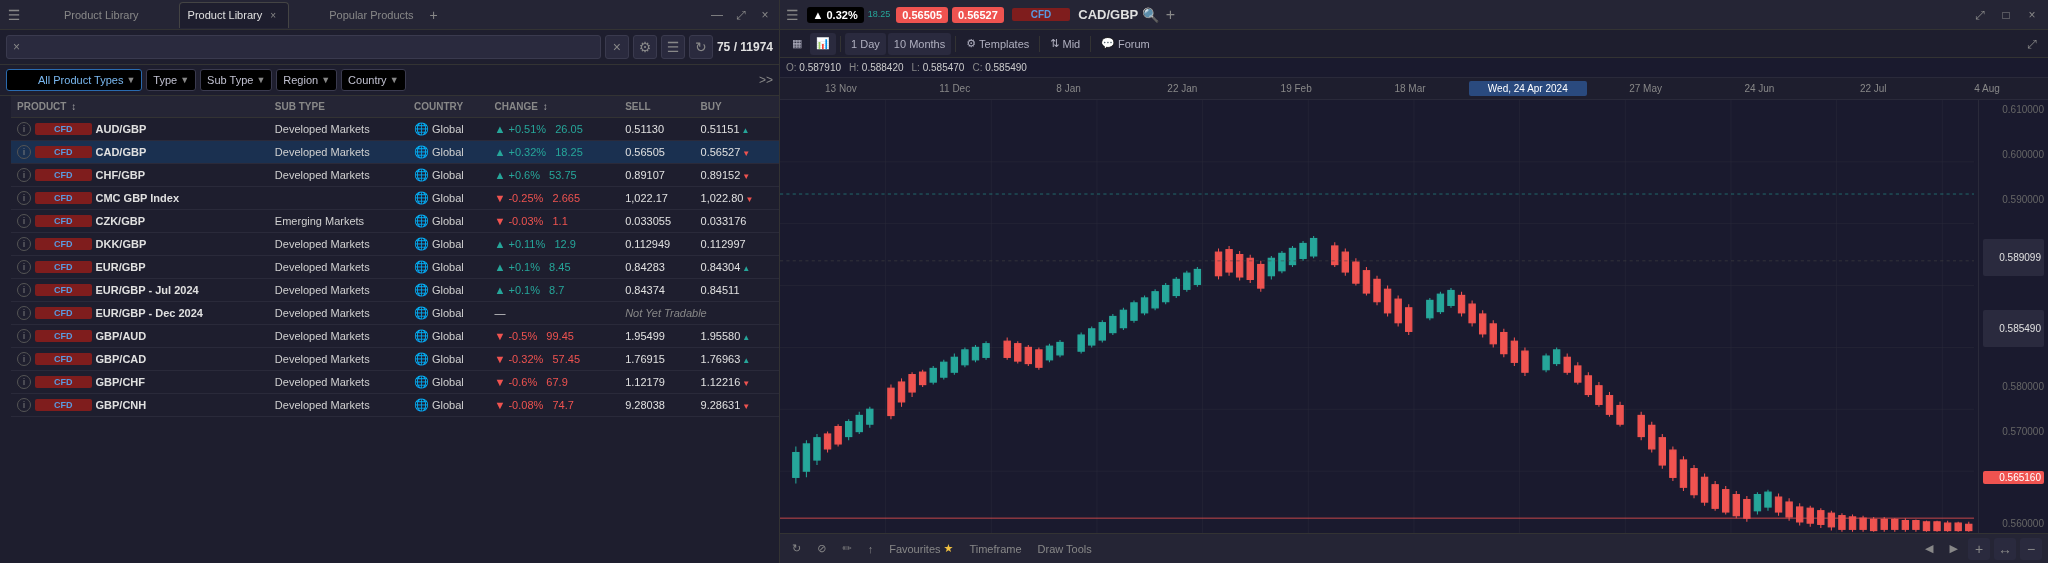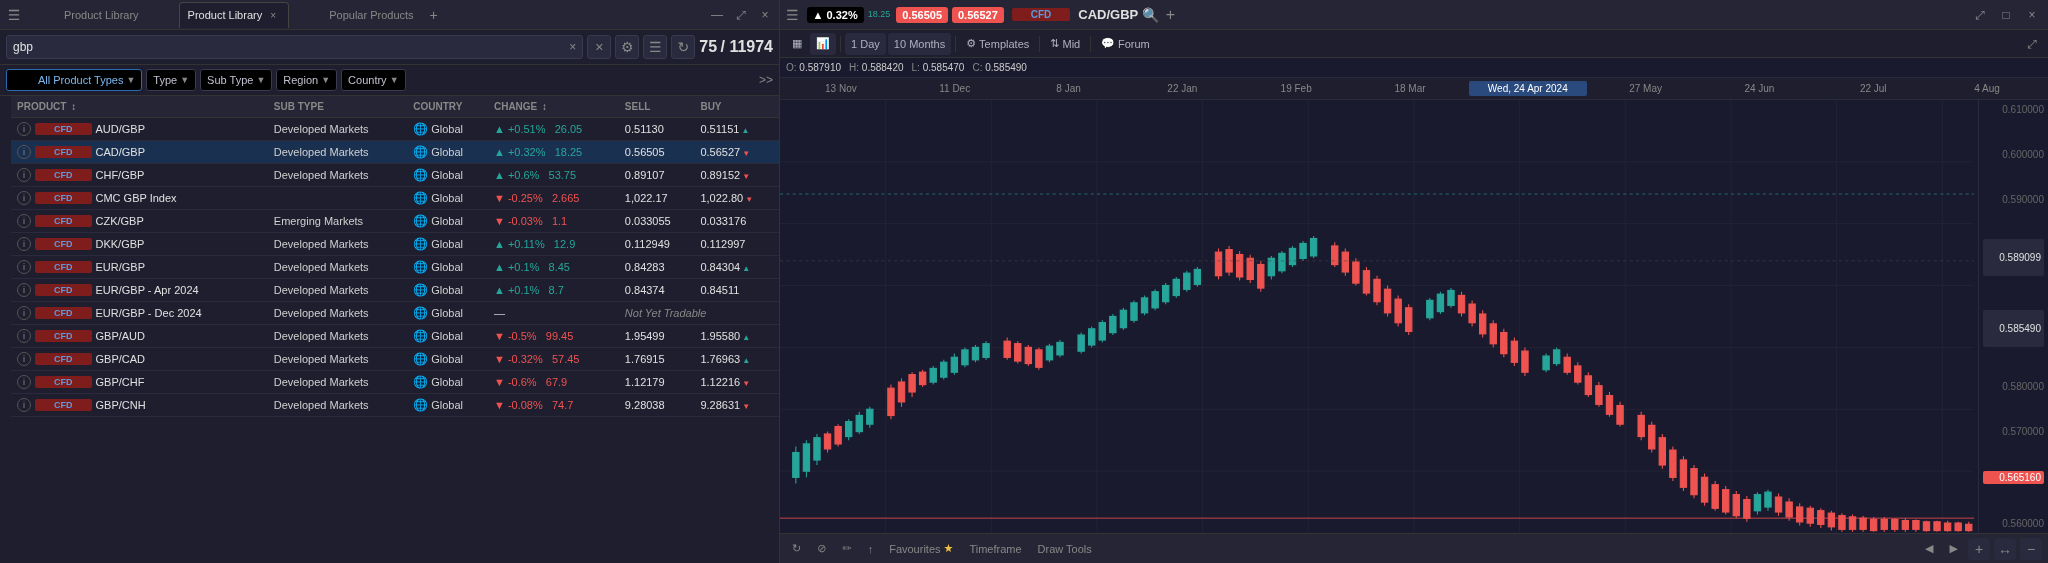--- a/index.html
+++ b/index.html
@@ -17,21 +17,21 @@
     .tab-close { width: 14px; height: 14px; display: flex; align-items: center; justify-content: center; border-radius: 2px; font-size: 10px; color: #888; cursor: pointer; }
     .tab-add { width: 20px; height: 20px; display: flex; align-items: center; justify-content: center; color: #888; cursor: pointer; font-size: 14px; }
 
     
     .search-bar { display: flex; align-items: center; padding: 5px 6px; background: #1e1e2e; border-bottom: 1px solid #333; gap: 4px; }
     .search-input-wrap { flex: 1; display: flex; align-items: center; background: #2a2a3e; border: 1px solid #3a3a4e; border-radius: 3px; height: 24px; padding: 0 6px; gap: 4px; }
     .search-input { background: transparent; border: none; outline: none; color: #e0e0e0; font-size: 12px; flex: 1; }
     .search-clear { color: #888; cursor: pointer; font-size: 12px; }
     .search-btn { width: 24px; height: 24px; background: #2a2a3e; border: 1px solid #3a3a4e; border-radius: 3px; display: flex; align-items: center; justify-content: center; cursor: pointer; color: #888; font-size: 14px; }
     .result-count { color: #888; font-size: 12px; margin-left: auto; }
-    .result-count span { color: #e0e0e0; font-weight: bold; font-size: 16px; }
+    .result-count span { color: #e0e0e0; font-weight: bold; font-size: 12px; }
 
     
     .filter-bar { display: flex; align-items: center; padding: 4px 6px; background: #1e1e2e; border-bottom: 1px solid #333; gap: 4px; }
     .filter-btn { display: flex; align-items: center; height: 22px; padding: 0 6px; background: #000000; border: 1px solid #3a3a4e; border-radius: 3px; cursor: pointer; gap: 3px; font-size: 11px; color: #c0c0d0; white-space: nowrap; }
     .filter-btn .arrow { color: #888; font-size: 9px; }
     .filter-btn.active-filter { background: #000000; border-color: #2a6aae; color: #7ab8f0; padding-left: 31px; }
     .filter-expand { margin-left: auto; color: #888; cursor: pointer; font-size: 12px; }
 
     
     .table-wrap { flex: 1; overflow-y: auto; overflow-x: hidden; margin-left: 11px; }
@@ -42,21 +42,21 @@
     thead tr { background: #252535; }
     thead th { padding: 5px 6px; text-align: left; font-size: 10px; font-weight: 600; color: #888; text-transform: uppercase; border-bottom: 1px solid #333; white-space: nowrap; position: sticky; top: 0; background: #252535; z-index: 1; }
     thead th.sortable { cursor: pointer; }
     thead th .sort-icon { margin-left: 2px; color: #aaa; }
     tbody tr { border-bottom: 1px solid #2a2a3a; cursor: pointer; }
     tbody tr.selected { background: #1a3050; }
     td { padding: 4px 6px; font-size: 11px; white-space: nowrap; }
     .product-cell { display: flex; align-items: center; gap: 4px; }
     .info-icon { width: 14px; height: 14px; border-radius: 50%; border: 1px solid #555; display: flex; align-items: center; justify-content: center; font-size: 9px; color: #888; flex-shrink: 0; cursor: pointer; }
     .cfd-badge { background: #7f1d1d; color: #5a9adf; font-size: 9px; font-weight: 700; padding: 1px 19px; border-radius: 2px; flex-shrink: 0; }
-    .product-name { font-weight: 400; color: #e0e0e0; }
+    .product-name { font-weight: 700; color: #e0e0e0; }
     .globe-icon { color: #666; font-size: 12px; }
     .change-up { color: #26a69a; }
     .change-down { color: #ef5350; }
     .sell-price { color: #e0e0e0; }
     .buy-price { color: #e0e0e0; }
     .price-up::after { content: '▲'; color: #26a69a; font-size: 8px; margin-left: 2px; }
     .price-down::after { content: '▼'; color: #ef5350; font-size: 8px; margin-left: 2px; }
     .not-tradable { color: #888; font-style: italic; }
 
     
@@ -127,21 +127,20 @@
     <div class="tab-add">+</div>
     <div style="margin-left:auto; display:flex; gap:4px;">
       <div class="icon-btn-sm">—</div>
       <div class="icon-btn-sm">⤢</div>
       <div class="icon-btn-sm">×</div>
     </div>
   </div>
 
   <div class="search-bar">
     <div class="search-input-wrap">
-      <input class="search-input" type="text" value="gbp" style="">
       <span class="search-clear">×</span>
     </div>
     <div class="search-btn">×</div>
     <div class="search-btn">⚙</div>
     <div class="search-btn">☰</div>
     <div class="search-btn">↻</div>
     <div class="result-count">
       <span>75</span>
       <span>/ 11974</span>
     </div>
@@ -294,21 +293,21 @@
         </td>
         <td class="change-up">▲ +0.1% &nbsp; 8.45</td>
         <td class="sell-price">0.84283</td>
         <td class="buy-price price-up">0.84304</td>
       </tr>
           <tr>
         <td>
           <div class="product-cell">
             <span class="info-icon">i</span>
             <span class="cfd-badge">CFD</span>
-            <span class="product-name">EUR/GBP - Apr 2024</span>
+            <span class="product-name">EUR/GBP - Jul 2024</span>
           </div>
         </td>
         <td>Developed Markets</td>
         <td>
           <span class="globe-icon">🌐</span> Global
         </td>
         <td class="change-up">▲ +0.1% &nbsp; 8.7</td>
         <td class="sell-price">0.84374</td>
         <td class="buy-price ">0.84511</td>
       </tr>

